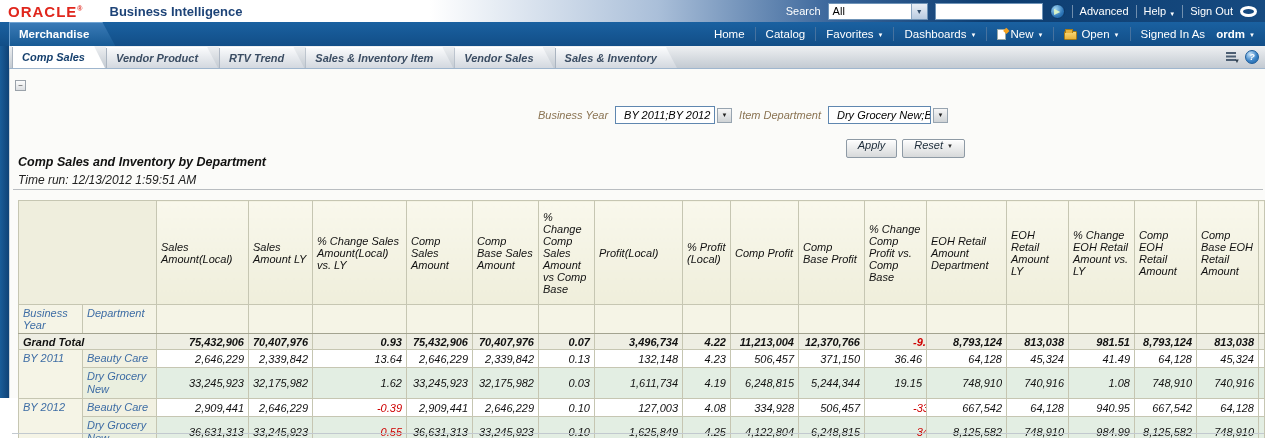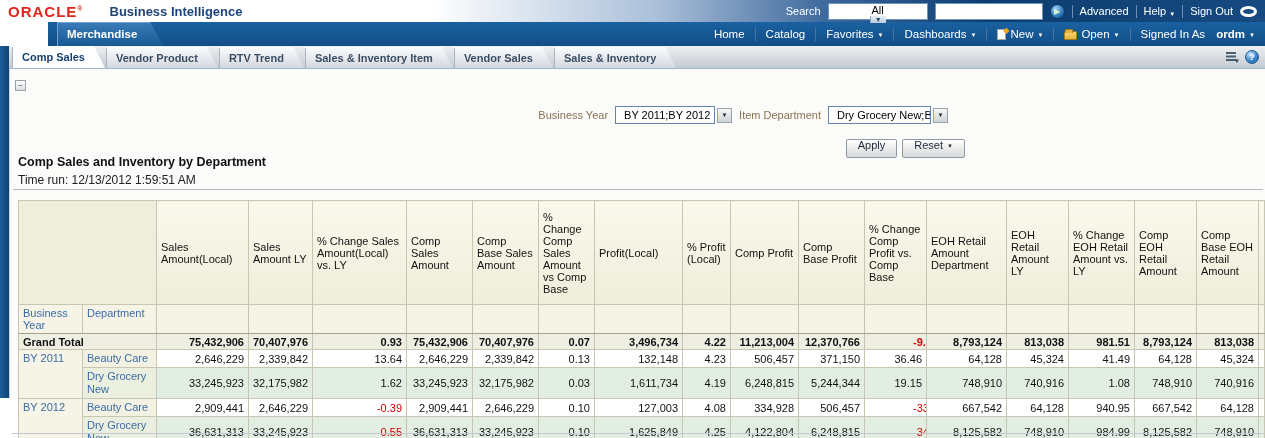--- a/index.html
+++ b/index.html
@@ -6,47 +6,47 @@
   html,body { width:1265px; height:438px; overflow:hidden; }
   body { font-family:"Liberation Sans", sans-serif; background:#fff; position:relative; }
 
   
   .brandbar { height:22px; display:flex; align-items:center;
     background:linear-gradient(to right,#ffffff 0%,#ffffff 34%,#aabfd9 52%,#39659a 66%,#0d3d70 78%,#164a80 100%); }
   .logo { color:#e0261c; font-weight:bold; font-size:15px; letter-spacing:1px; margin:0 0 0 8px; }
   .logo sup { font-size:7px; }
   .product { color:#1d4377; font-weight:bold; font-size:13px; margin-left:26px; }
   .brand-right { margin-left:auto; display:flex; align-items:center; color:#fff; font-size:11px; gap:7px; padding-right:8px; }
-  .search-select { display:flex; align-items:center; border:1px solid #6f94b8; background:#fff; height:17px; width:100px;flex-direction:column; }
+  .search-select { display:flex; align-items:center; border:1px solid #6f94b8; background:#fff; height:17px; width:100px; }
   .search-select .val { flex:1; padding:0 4px; font-size:11px; color:#000; }
   .search-select .arrow { width:16px; height:15px; background:linear-gradient(#e9eff6,#b9cbe0); border-left:1px solid #8aa5c0;
      display:flex; align-items:center; justify-content:center; font-size:7px; color:#33506e; }
   .search-input { width:108px; height:17px; border:1px solid #6f94b8; font-size:11px; padding:0 3px; }
   .go-btn { width:15px; height:15px; border-radius:50%; border:1px solid #0c3765;
      background:radial-gradient(circle at 35% 30%, #9fd4f0, #2f77b8 60%, #155a9c); color:#d6f2c8;
      display:flex; align-items:center; justify-content:center; font-size:8px; }
   .tsep { width:1px; height:13px; background:rgba(255,255,255,.4); }
   .caret { font-size:6px; position:relative; top:1px; }
 
   
-  .menubar { height:24px; background:linear-gradient(#1a61a1,#124e87); display:flex; align-items:flex-end; color:#fff; font-size:11.5px;margin-left:48px; }
+  .menubar { height:24px; background:linear-gradient(#1a61a1,#124e87); display:flex; align-items:flex-end; color:#fff; font-size:11.5px; }
   .dash-tab { height:24px; margin-left:9px; display:flex; align-items:center; padding:0 26px 0 10px;
      background:linear-gradient(#3c7cb8,#175a94); clip-path:polygon(0 0, calc(100% - 13px) 0, 100% 100%, 0 100%);
      box-shadow:inset 0 1px 0 #6fa3d2, inset 1px 0 0 #6fa3d2; font-weight:bold; }
   .menu-right { margin-left:auto; display:flex; align-items:center; height:100%; }
   .menu-item { display:flex; align-items:center; gap:4px; padding:0 10px; height:100%; cursor:default; }
   .mdiv { width:1px; height:14px; background:#46729f; }
   .page-icon { width:9px; height:11px; background:#fff; border:1px solid #9aa; position:relative; }
   .page-icon i { position:absolute; top:-3px; right:-4px; color:#f6a21d; font-size:8px; font-style:normal; line-height:8px; }
   .folder-icon { width:13px; height:9px; background:linear-gradient(#f8d877,#e8b33c); border:1px solid #a87d18; border-radius:1px; position:relative; margin-top:3px; }
   .folder-icon::before { content:""; position:absolute; top:-3px; left:0; width:6px; height:3px; background:#e8b33c; border:1px solid #a87d18; border-bottom:none; }
   .user { font-weight:bold; }
 
   
-  .mainrow { display:flex; height:352px; }
+  .mainrow { display:flex; height:352px;font-style:italic; }
   .leftstrip { width:9px; background:linear-gradient(to right,#1a5d99,#0f4276); }
   .rightcol { flex:1; display:flex; flex-direction:column; min-width:0; }
   .subtabbar { height:23px; background:linear-gradient(#eef0f2,#c3cad2); border-bottom:1px solid #9fb6ce;
      display:flex; align-items:flex-end; padding-left:3px; position:relative; }
   .ptab { height:21px; display:flex; align-items:center; padding:0 20px 0 10px; margin-right:1px;
      background:linear-gradient(#fbfcfd,#d3d8df); clip-path:polygon(0 0, calc(100% - 11px) 0, 100% 100%, 0 100%);
      font-size:11px; font-weight:bold; color:#3b4d63; box-shadow:inset 0 1px 0 #fff, inset 1px 0 0 #aab4c0; }
   .ptab.active { background:#ffffff; color:#16406e; height:22px; }
   .subtab-icons { position:absolute; right:6px; top:4px; display:flex; align-items:center; gap:6px; }
   .pageopts-icon { width:13px; height:12px; position:relative; }

